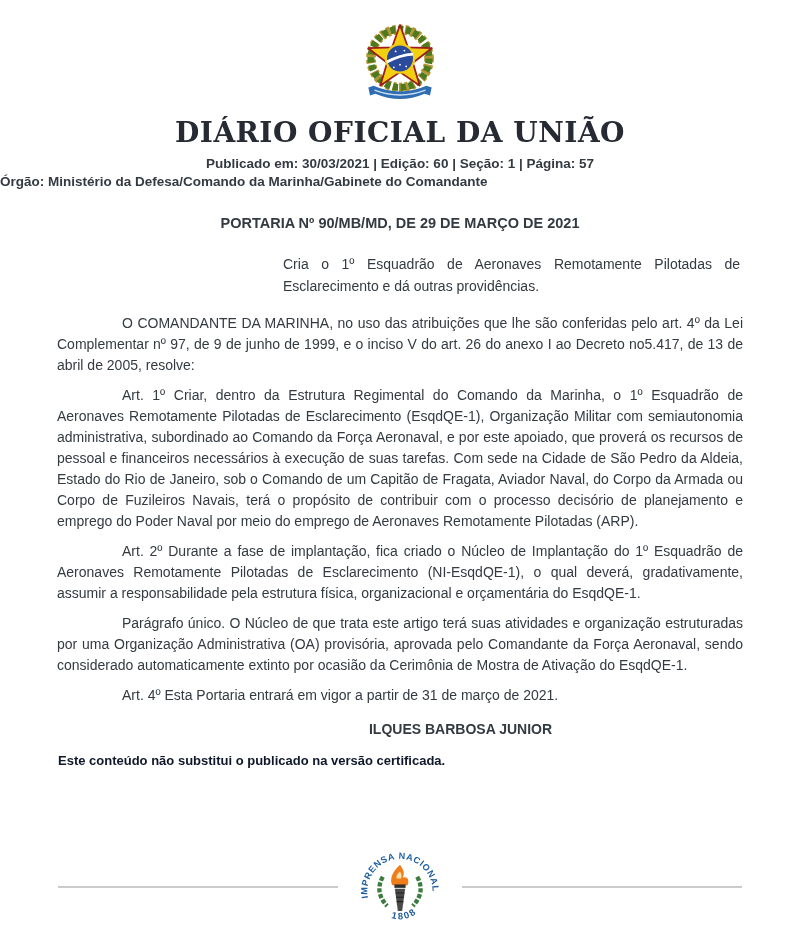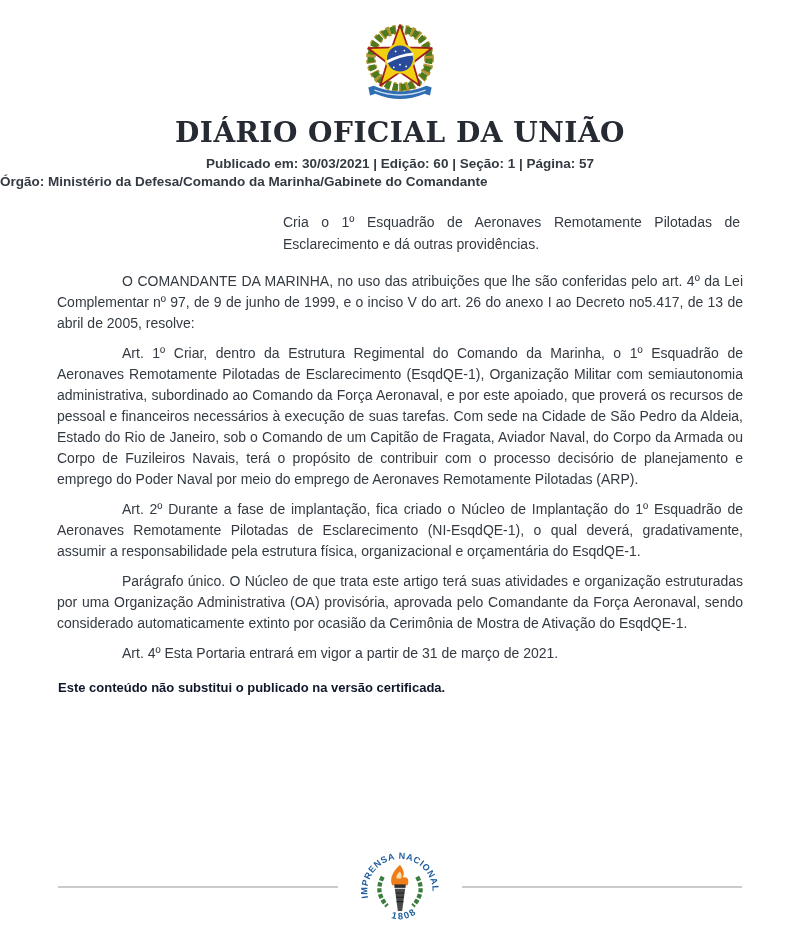--- a/index.html
+++ b/index.html
@@ -129,31 +129,33 @@
 
       <path d="M14 79 L20 77 Q50 90 80 77 L86 79 L84 88 L78 86 Q50 98 22 86 L16 88 Z" fill="#2e6db4"></path>
       <path d="M21 82 Q50 93 79 82" stroke="#cfe0f2" stroke-width="1.5" fill="none"></path>
     </svg>
   </div>
 
   <div class="gazette-title">DIÁRIO OFICIAL DA UNIÃO</div>
   <div class="meta-line">Publicado em: 30/03/2021 | Edição: 60 | Seção: 1 | Página: 57</div>
   <div class="organ-line">Órgão: Ministério da Defesa/Comando da Marinha/Gabinete do Comandante</div>
 
+  <div class="doc-heading">PORTARIA Nº 90/MB/MD, DE 29 DE MARÇO DE 2021</div>
 
   <div class="summary">Cria o 1º Esquadrão de Aeronaves Remotamente Pilotadas de Esclarecimento e dá outras providências.</div>
 
   <div class="doc-body">
     <p>O COMANDANTE DA MARINHA, no uso das atribuições que lhe são conferidas pelo art. 4º da Lei Complementar nº 97, de 9 de junho de 1999, e o inciso V do art. 26 do anexo I ao Decreto no5.417, de 13 de abril de 2005, resolve:</p>
     <p>Art. 1º Criar, dentro da Estrutura Regimental do Comando da Marinha, o 1º Esquadrão de Aeronaves Remotamente Pilotadas de Esclarecimento (EsqdQE-1), Organização Militar com semiautonomia administrativa, subordinado ao Comando da Força Aeronaval, e por este apoiado, que proverá os recursos de pessoal e financeiros necessários à execução de suas tarefas. Com sede na Cidade de São Pedro da Aldeia, Estado do Rio de Janeiro, sob o Comando de um Capitão de Fragata, Aviador Naval, do Corpo da Armada ou Corpo de Fuzileiros Navais, terá o propósito de contribuir com o processo decisório de planejamento e emprego do Poder Naval por meio do emprego de Aeronaves Remotamente Pilotadas (ARP).</p>
     <p>Art. 2º Durante a fase de implantação, fica criado o Núcleo de Implantação do 1º Esquadrão de Aeronaves Remotamente Pilotadas de Esclarecimento (NI-EsqdQE-1), o qual deverá, gradativamente, assumir a responsabilidade pela estrutura física, organizacional e orçamentária do EsqdQE-1.</p>
     <p>Parágrafo único. O Núcleo de que trata este artigo terá suas atividades e organização estruturadas por uma Organização Administrativa (OA) provisória, aprovada pelo Comandante da Força Aeronaval, sendo considerado automaticamente extinto por ocasião da Cerimônia de Mostra de Ativação do EsqdQE-1.</p>
     <p>Art. 4º Esta Portaria entrará em vigor a partir de 31 de março de 2021.</p>
   </div>
 
+  <div class="signature">ILQUES BARBOSA JUNIOR</div>
 
   <div class="disclaimer">Este conteúdo não substitui o publicado na versão certificada.</div>
 
   <div class="footer-rule"></div>
   <div class="footer-logo">
     <svg width="100" height="86" viewBox="0 0 100 100" aria-hidden="true">
       <defs>
         <path id="in-arc-top" d="M 13,64 A 38 38 0 1 1 87,64" fill="none"></path>
         <path id="in-arc-bottom" d="M 30,80 A 30 30 0 0 0 70,80" fill="none"></path>
       </defs>

